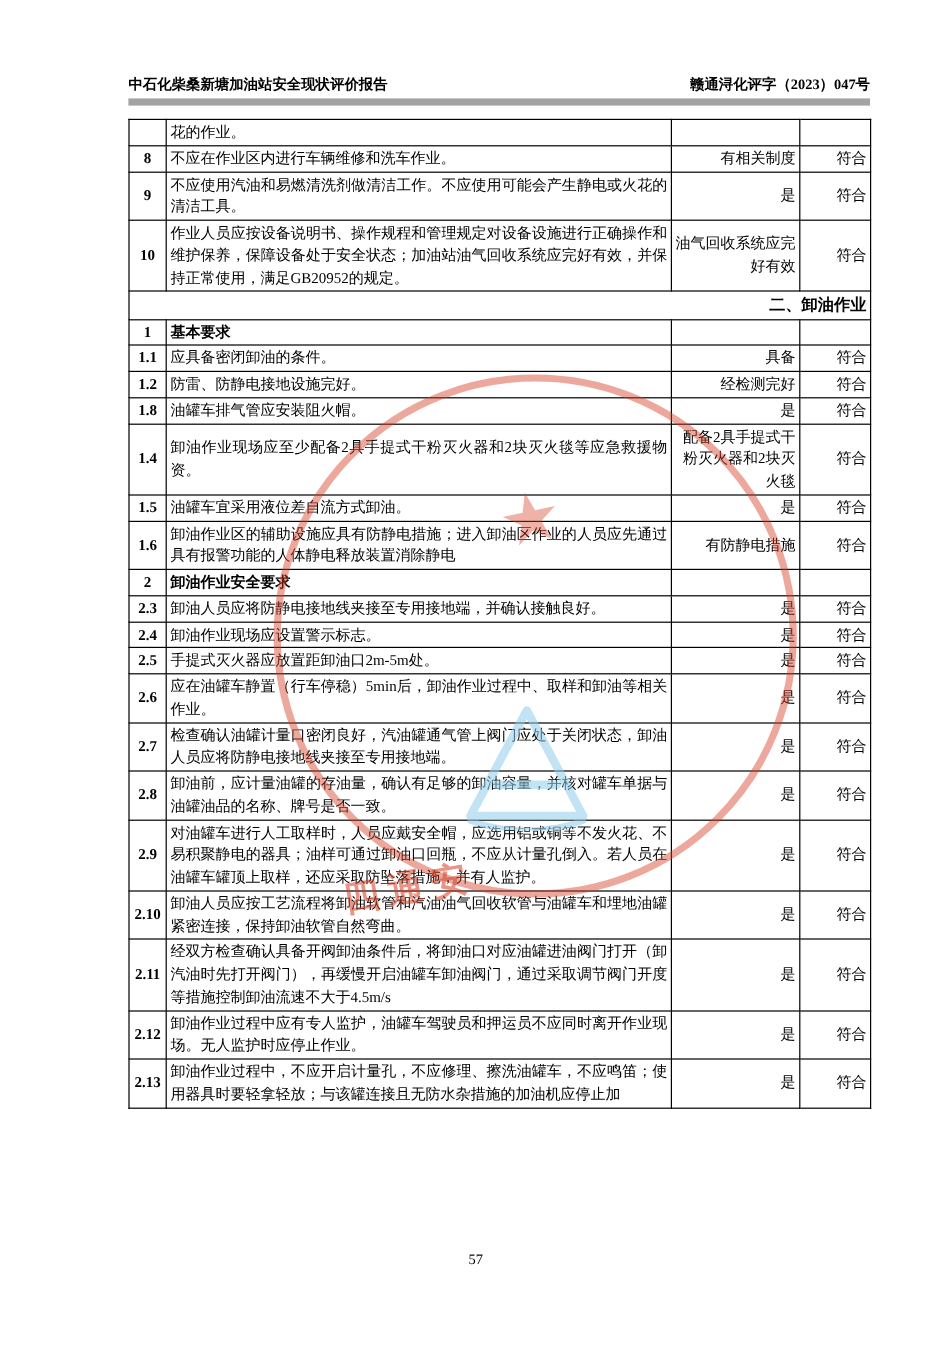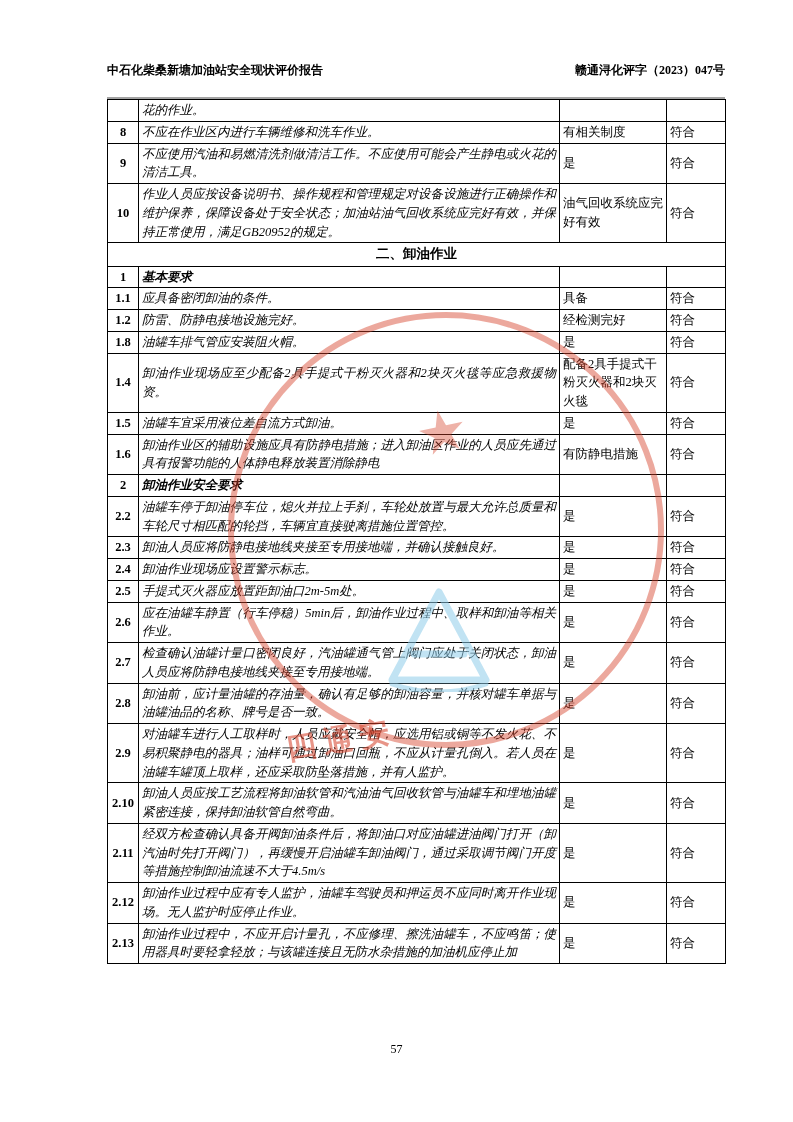--- a/index.html
+++ b/index.html
@@ -17,46 +17,46 @@
   .page-header {
     position: absolute;
     left: 107px;
     top: 62px;
     width: 618px;
     display: flex;
     justify-content: space-between;
     align-items: flex-end;
     font-weight: bold;
     font-size: 12px;
-    padding-bottom: 18px;
-    border-bottom: 3px solid #a3a3a3;
+    padding-bottom: 3px;
+    border-bottom: 6px solid #a3a3a3;
   }
   .checklist {
     position: absolute;
     left: 107px;
     top: 99px;
     width: 618px;
     border-collapse: collapse;
     table-layout: fixed;
     font-size: 12.5px;
   }
   .checklist td {
     border: 1px solid #000;
     padding: 1px 3px;
     line-height: 1.5;
     vertical-align: middle;
     word-break: break-all;
   }
   .num-cell { text-align: center; font-weight: bold; padding: 1px 0; }
-  .content-cell { text-align: justify; font-style: italic; }
-  .evidence-cell { text-align: left; }
-  .result-cell { text-align: left; }
+  .content-cell { text-align: justify; }
+  .evidence-cell { text-align: right; }
+  .result-cell { text-align: right; }
   td.group { font-weight: bold; }
   .section-cell {
-    text-align: center;
+    text-align: right;
     font-weight: bold;
     font-size: 13.5px;
     padding: 2px 0;
   }
   .page-number {
     position: absolute;
     left: 0;
     top: 1042px;
     width: 100%;
     text-align: center;
@@ -189,26 +189,20 @@
           <td class="num-cell">1.6</td>
           <td class="content-cell">卸油作业区的辅助设施应具有防静电措施；进入卸油区作业的人员应先通过具有报警功能的人体静电释放装置消除静电</td>
           <td class="evidence-cell">有防静电措施</td>
           <td class="result-cell">符合</td>
         </tr>
         <tr>
           <td class="num-cell group">2</td>
           <td class="content-cell group">卸油作业安全要求</td>
           <td class="evidence-cell group"></td>
           <td class="result-cell group"></td>
-        </tr>
-        <tr>
-          <td class="num-cell">2.2</td>
-          <td class="content-cell">油罐车停于卸油停车位，熄火并拉上手刹，车轮处放置与最大允许总质量和车轮尺寸相匹配的轮挡，车辆宜直接驶离措施位置管控。</td>
-          <td class="evidence-cell">是</td>
-          <td class="result-cell">符合</td>
         </tr>
         <tr>
           <td class="num-cell">2.3</td>
           <td class="content-cell">卸油人员应将防静电接地线夹接至专用接地端，并确认接触良好。</td>
           <td class="evidence-cell">是</td>
           <td class="result-cell">符合</td>
         </tr>
         <tr>
           <td class="num-cell">2.4</td>
           <td class="content-cell">卸油作业现场应设置警示标志。</td>

